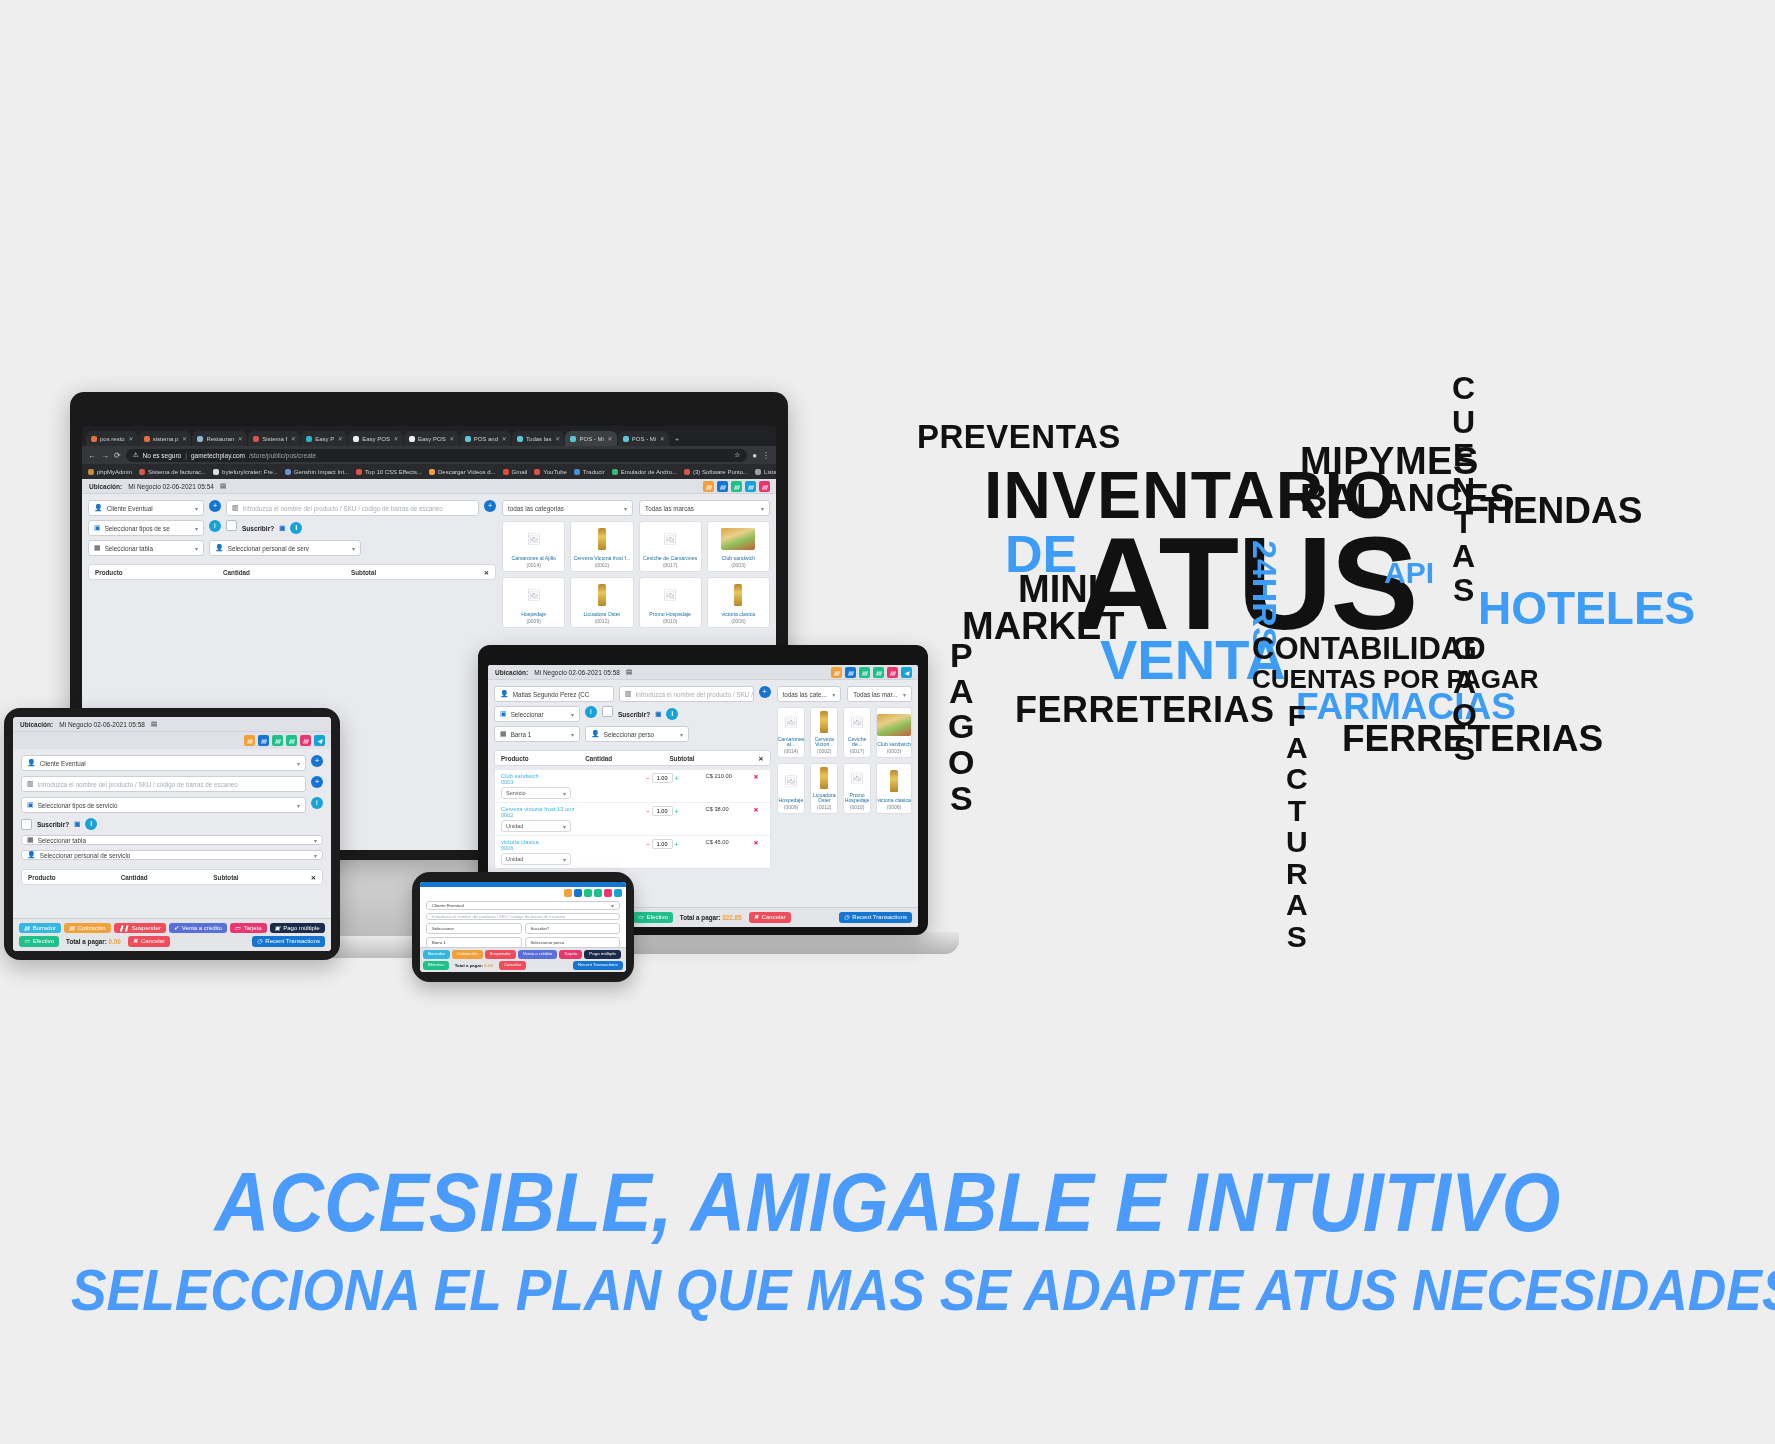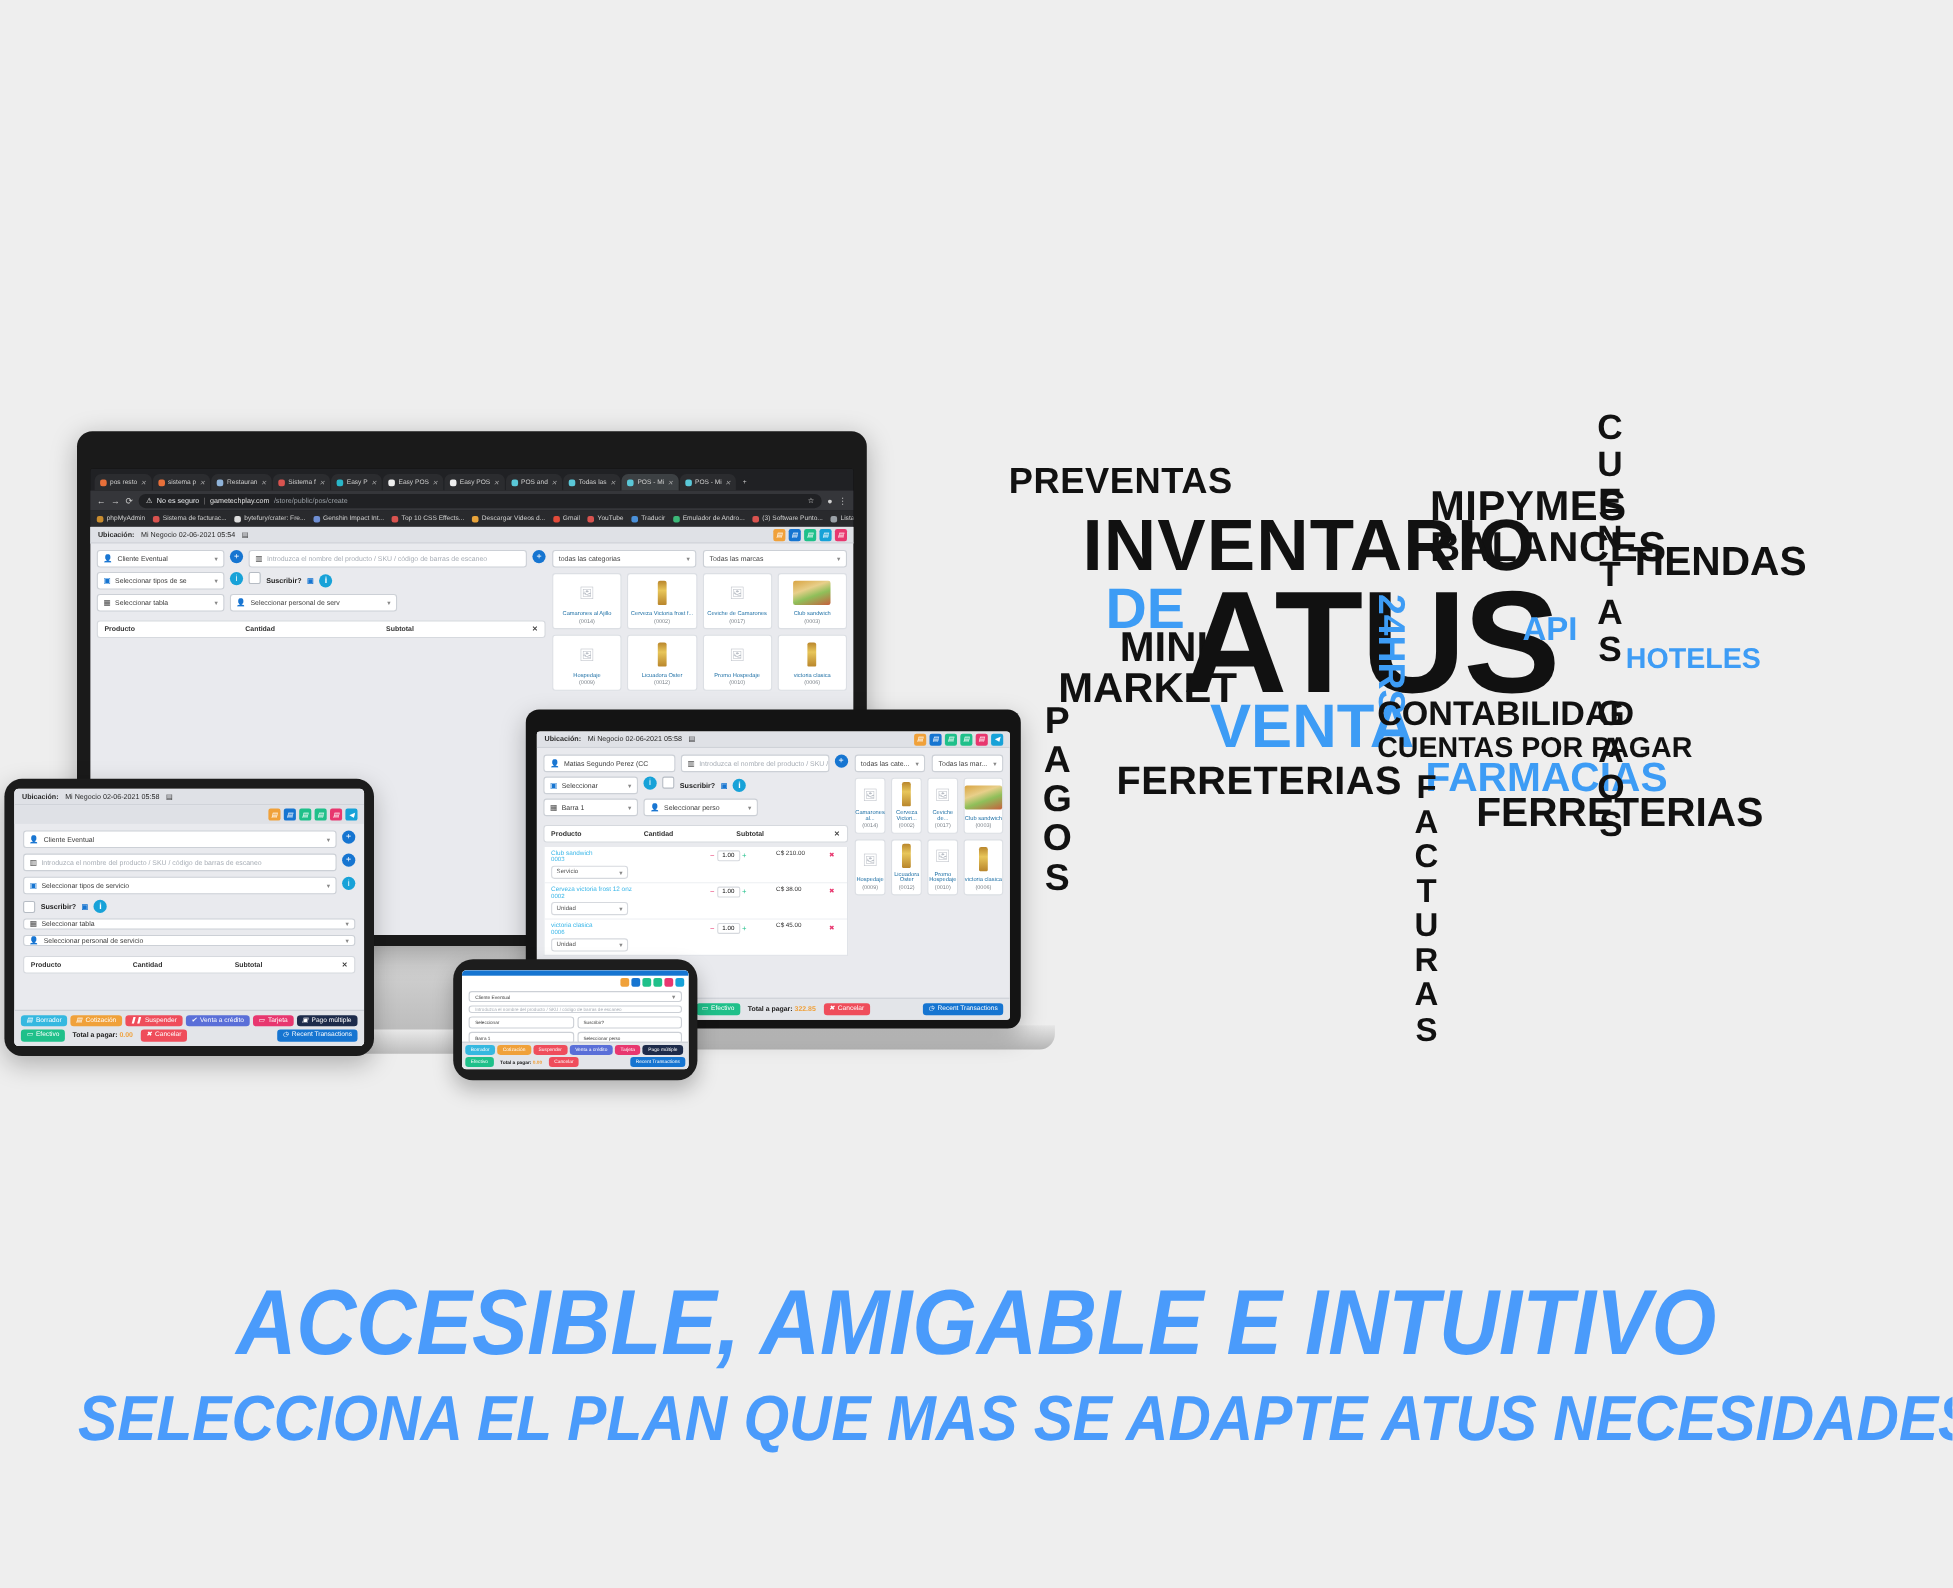--- a/index.html
+++ b/index.html
@@ -69,21 +69,21 @@
   #wc-mipymes{left:400px;top:42px;font-size:38px;letter-spacing:0.5px;}
   #wc-balances{left:400px;top:79px;font-size:38px;letter-spacing:0.5px;}
   #wc-contabilidad{left:352px;top:233px;font-size:31px;}
   #wc-cxp{left:352px;top:266px;font-size:26px;}
   #wc-farmacias{left:396px;top:288px;font-size:37px;}
   #wc-ferreterias{left:442px;top:320px;font-size:37px;}
   #wc-facturas{left:386px;top:300px;font-size:30px;}
   #wc-cuentas{left:552px;top:-28px;font-size:32px;}
   #wc-pagos2{left:552px;top:232px;font-size:32px;}
   #wc-tiendas{left:580px;top:92px;font-size:37px;}
-  #wc-hoteles{left:578px;top:185px;font-size:26px;}
+  #wc-hoteles{left:578px;top:185px;font-size:46px;}
 
   
   .device{position:absolute;}
 
   
   #monitor{left:70px;top:392px;width:718px;height:468px;
     background:#1a1a1a;border-radius:14px;box-shadow:0 6px 24px rgba(0,0,0,.28);}
   #monitor .bez{position:absolute;left:12px;top:34px;right:12px;bottom:10px;background:#111;border-radius:3px;overflow:hidden;}
   #mon-stand{position:absolute;left:320px;top:856px;width:210px;height:92px;
     background:linear-gradient(180deg,#d8d8d8,#b9b9b9);}

